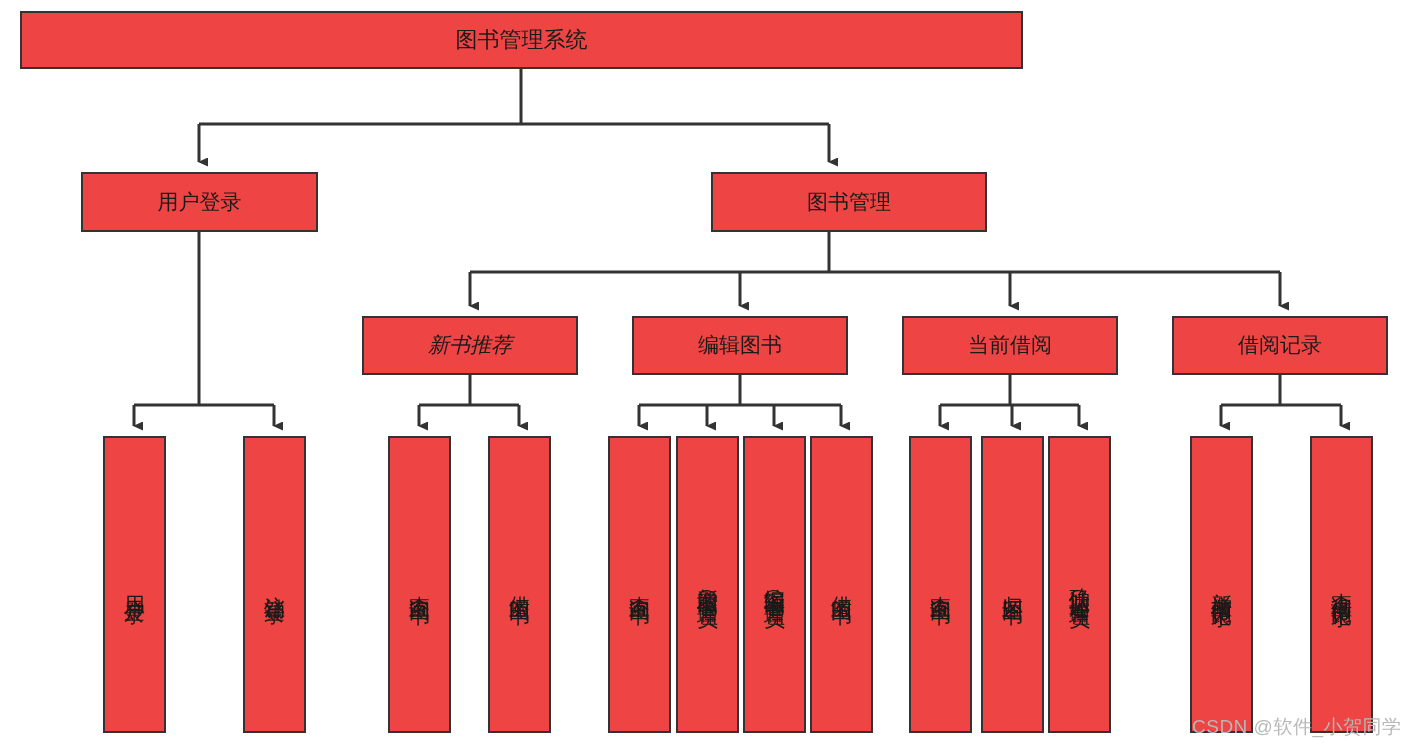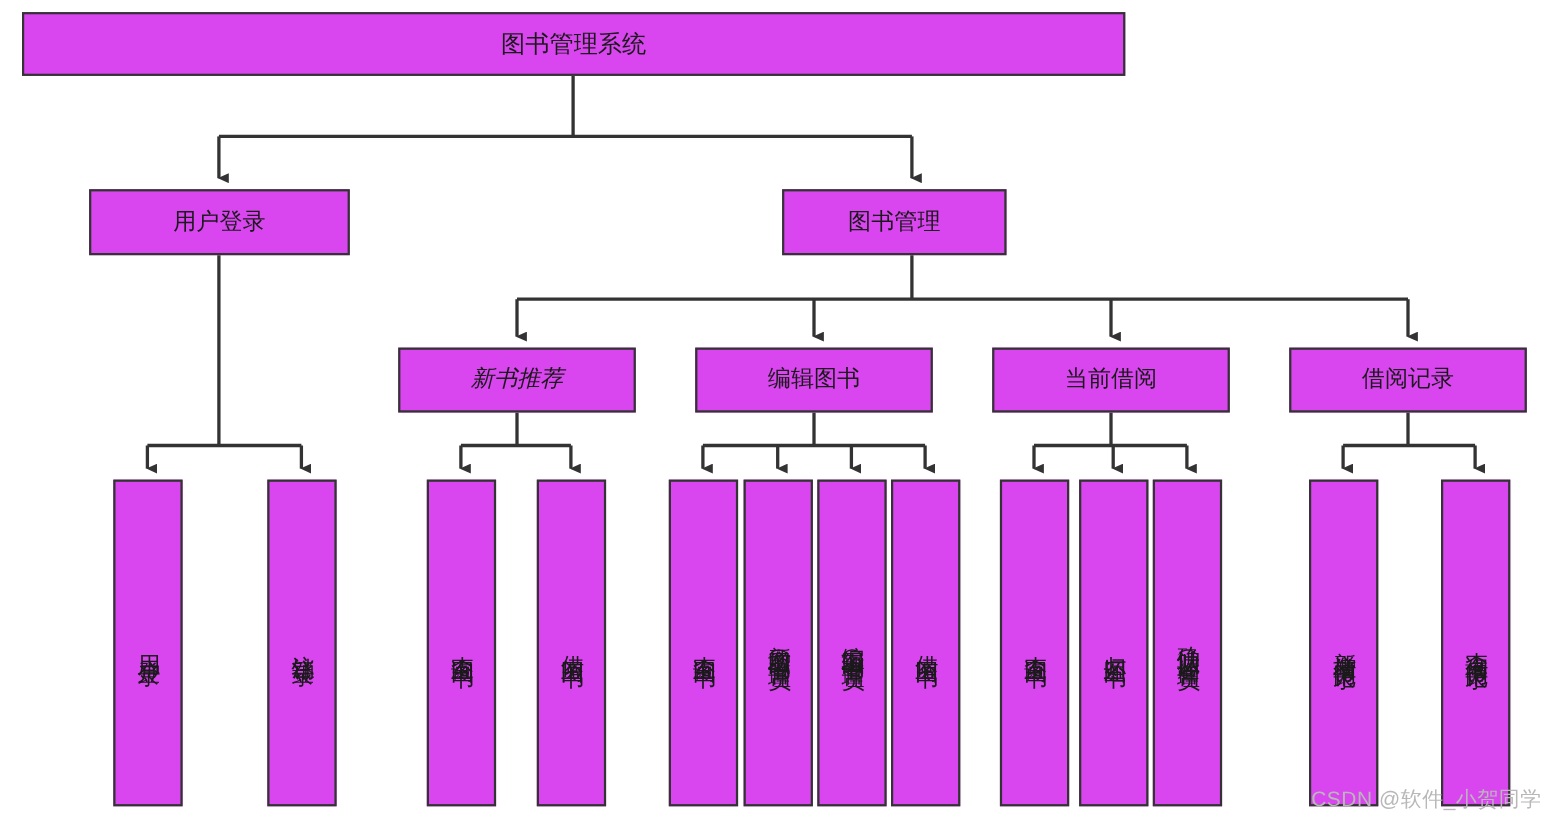--- a/index.html
+++ b/index.html
@@ -21,21 +21,21 @@
     position: absolute;
     left: 0;
     top: 0;
     width: 1405px;
     height: 747px;
     pointer-events: none;
   }
   .node {
     position: absolute;
     box-sizing: border-box;
-    background: #d946ef;
+    background: #ef4444;
     border: 2px solid #333333;
     display: flex;
     align-items: center;
     justify-content: center;
     color: #1a1a1a;
     text-align: center;
     line-height: 1.15;
   }
   .node.root {
     font-size: 22px;
@@ -123,21 +123,21 @@
     </g>
   </svg>
 
   <div class="node root" style="left:20px; top:11px; width:1003px; height:58px;">
     <span>图书管理系统</span>
   </div>
 
   <div class="node l2" style="left:81px; top:172px; width:237px; height:60px;">
     <span>用户登录</span>
   </div>
-  <div class="node l2" style="left:711px; top:172px; width:204px; height:60px;">
+  <div class="node l2" style="left:711px; top:172px; width:276px; height:60px;">
     <span>图书管理</span>
   </div>
 
   <div class="node l3" style="left:362px; top:316px; width:216px; height:59px;font-style:italic;">
     <span>新书推荐</span>
   </div>
   <div class="node l3" style="left:632px; top:316px; width:216px; height:59px;">
     <span>编辑图书</span>
   </div>
   <div class="node l3" style="left:1172px; top:316px; width:216px; height:59px;">

